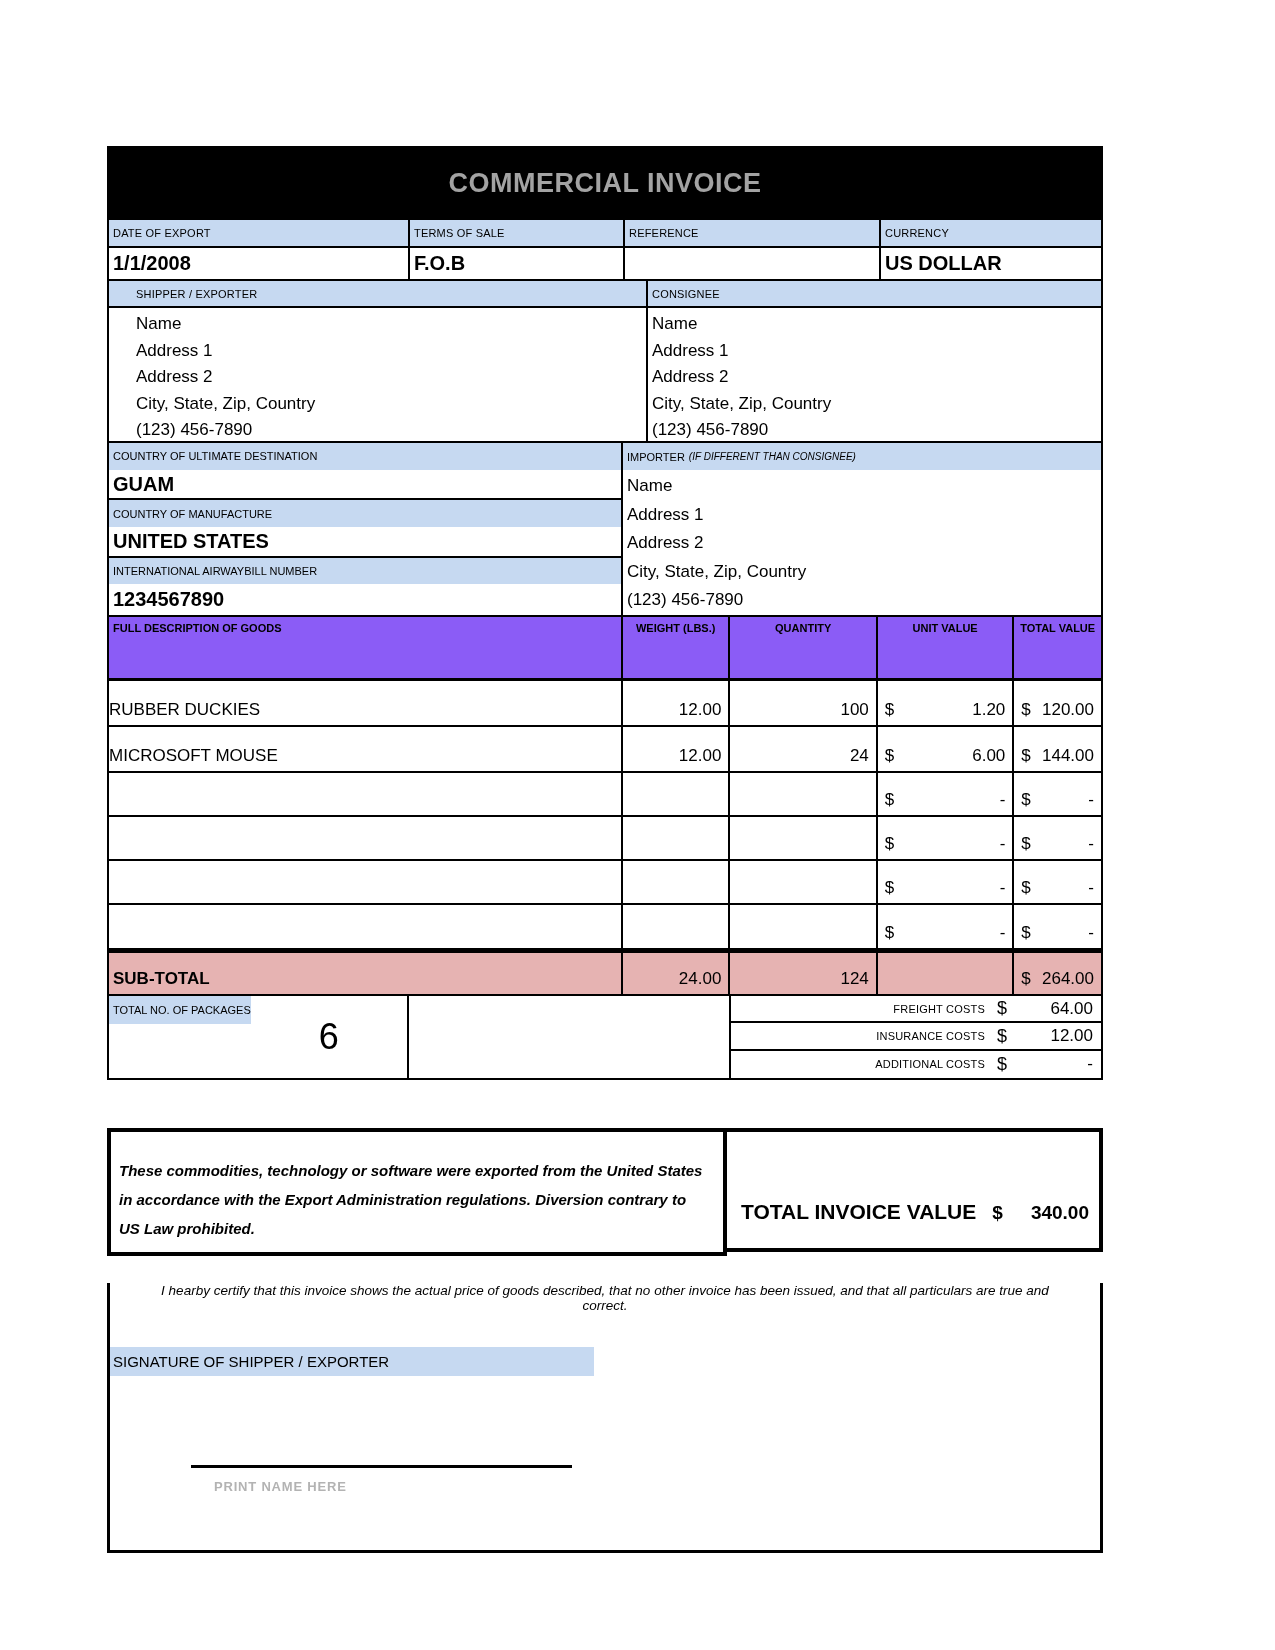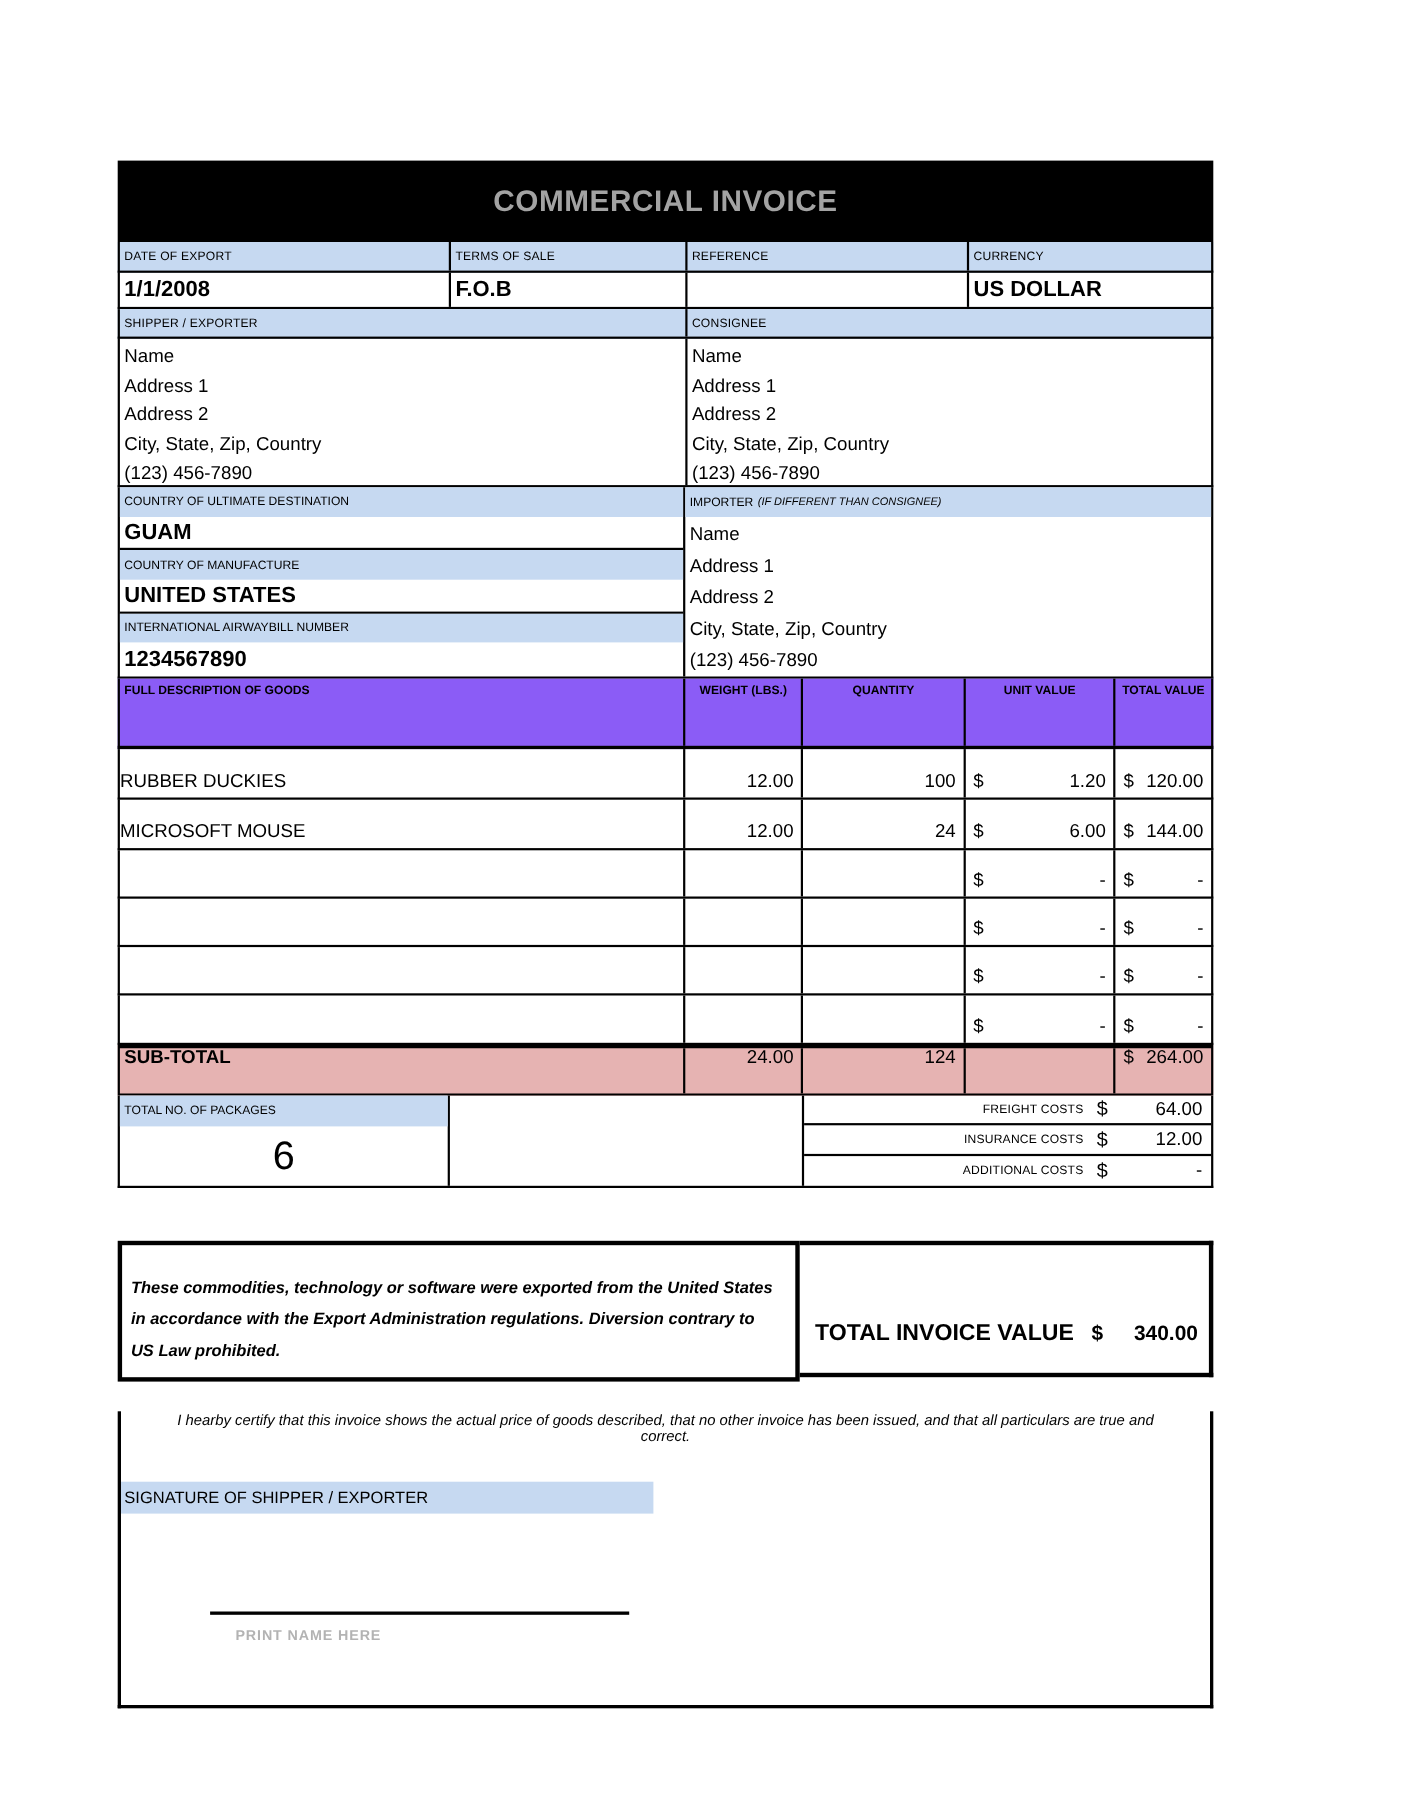--- a/index.html
+++ b/index.html
@@ -15,21 +15,21 @@
   .c { border-left:2px solid #000; }
   .c:first-child { border-left:none; }
 
   .lblrow { height:28px; background:#c6d9f1; }
   .lbl { font-size:11px; display:flex; align-items:center; padding-left:4px; letter-spacing:.2px; }
   .valrow { height:33px; }
   .val { font-weight:bold; font-size:20px; display:flex; align-items:center; padding-left:4px; }
   .c-date { width:299px; } .c-terms { width:215px; } .c-ref { width:256px; } .c-curr { flex:1; }
 
   .scrow { height:27px; background:#c6d9f1; }
-  .c-left { width:514px; } .c-right { flex:1; }
+  .c-left { width:514px;margin-left:23px; } .c-right { flex:1; }
 
   .addr { height:135px; }
   .addr .c { padding:3px 0 0 4px; }
   .addr-line { font-size:17px; line-height:26.5px; white-space:nowrap; }
 
   .twocol { height:174px; }
   .leftstack { width:514px; border-right:2px solid #000; display:flex; flex-direction:column; }
   .lf-label { height:27px; background:#c6d9f1; font-size:11px; display:flex; align-items:center; padding-left:4px; }
   .lf-value { height:31px; font-size:20px; font-weight:bold; display:flex; align-items:center; padding-left:4px; border-bottom:2px solid #000; }
   .lf-value:last-child { border-bottom:none; }
@@ -46,25 +46,25 @@
   .col-unit { width:137px; } .col-total { width:89px; }
 
   .item { }
   .item .c { display:flex; align-items:flex-end; padding-bottom:5px; font-size:17px; }
   .cell-desc { padding-left:0; }
   .cell-num { justify-content:flex-end; padding-right:7px; }
   .cell-money { justify-content:space-between; padding:0 7px 5px 7px; }
   .h46 { height:46px; } .h44 { height:44px; } .h45 { height:45px; }
 
   .subtotal { height:46px; background:#e6b3b2; border-top:3px solid #000; }
-  .subtotal .c { display:flex; align-items:flex-end; padding-bottom:23px; font-size:17px; }
+  .subtotal .c { display:flex; align-items:flex-end; padding-bottom:5px; font-size:17px; }
   .st-label { font-size:20px; font-weight:bold; padding-left:4px; }
 
   .costszone { height:84px; }
-  .pkgcell { width:300px; border-right:2px solid #000; display:flex; flex-direction:column; }
+  .pkgcell { width:300px; border-right:2px solid #000; display:flex; flex-direction:row; }
   .pkg-label { height:28px; background:#c6d9f1; font-size:11px; display:flex; align-items:center; padding-left:4px; }
   .pkg-num { flex:1; font-size:36px; display:flex; align-items:center; justify-content:center; }
   .midcell { width:322px; border-right:2px solid #000; }
   .costbox { flex:1; display:flex; flex-direction:column;justify-content:center; }
   .costrow { height:28px; display:flex; align-items:center; border-bottom:2px solid #000; }
   .costrow:last-child { border-bottom:none; }
   .cost-label { flex:1; text-align:right; font-size:11px; letter-spacing:.2px; }
   .cost-cur { width:30px; font-size:18px; padding-left:12px; }
   .cost-val { width:86px; text-align:right; font-size:17px; padding-right:8px; }
 

